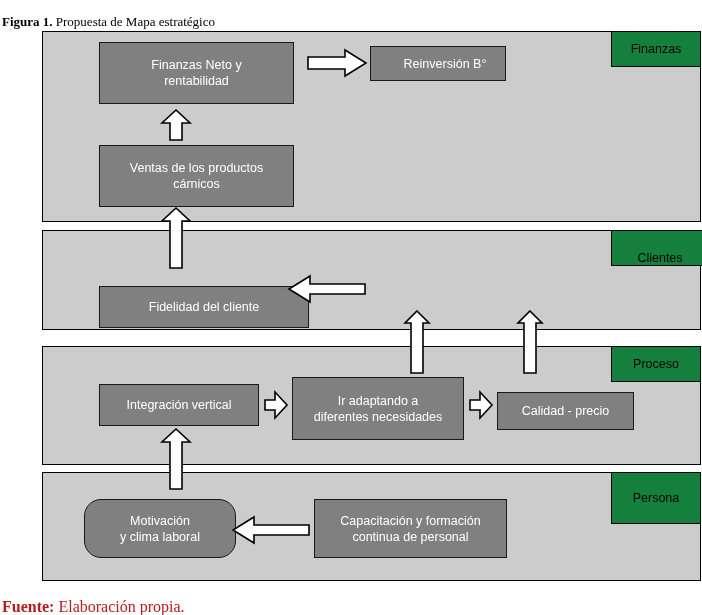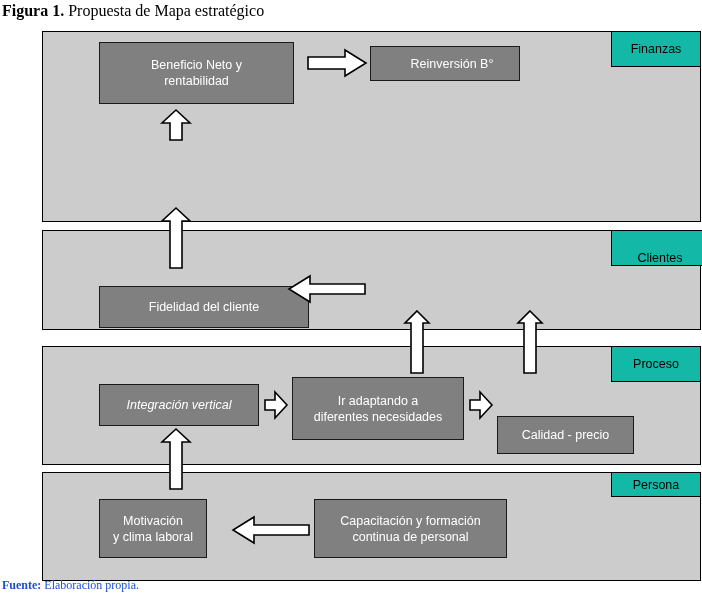--- a/index.html
+++ b/index.html
@@ -13,36 +13,36 @@
     height: 615px;
     position: relative;
     font-family: "Liberation Sans", sans-serif;
     -webkit-font-smoothing: antialiased;
   }
 
   
   #figure-caption {
     position: absolute;
     left: 2px;
-    top: 2px;
+    top: 14px;
+    font-family: "Liberation Serif", serif;
+    font-size: 13px;
+    color: #000;
+    white-space: nowrap;
+  }
+  #figure-caption .cap-bold {
+    font-weight: bold;
+  }
+  #figure-source {
+    position: absolute;
+    left: 2px;
+    top: 598px;
     font-family: "Liberation Serif", serif;
     font-size: 16px;
-    color: #000;
-    white-space: nowrap;
-  }
-  #figure-caption .cap-bold {
-    font-weight: bold;
-  }
-  #figure-source {
-    position: absolute;
-    left: 2px;
-    top: 578px;
-    font-family: "Liberation Serif", serif;
-    font-size: 12px;
-    color: #1d4ed8;
+    color: #b91c1c;
     white-space: nowrap;
   }
   #figure-source .src-bold { font-weight: bold; }
 
   
   #map-canvas {
     position: absolute;
     left: 0;
     top: 22px;
     width: 702px;
@@ -53,21 +53,21 @@
   .band {
     position: absolute;
     background: #cccccc;
     border: 1px solid #000000;
     box-sizing: border-box;
   }
 
   
   .band-chip {
     position: absolute;
-    background: #14b8a6;
+    background: #15803d;
     border: 1px solid #000000;
     box-sizing: border-box;
     display: flex;
     align-items: center;
     justify-content: center;
     font-size: 12.5px;
     color: #000000;
     z-index: 6;
   }
 
@@ -110,35 +110,41 @@
 
 <div id="map-canvas">
 
   <div class="band" style="left:42px; top:9px; width:659px; height:191px;"></div>
   <div class="band-chip" style="left:611px; top:9px; width:90px; height:36px;">
     <span>Finanzas</span>
   </div>
 
   <div class="node" style="left:99px; top:20px; width:195px; height:62px;">
     <div>
-      <span>Beneficio Neto y</span><br>
+      <span>Finanzas Neto y</span><br>
       <span>rentabilidad</span>
     </div>
   </div>
 
-  <div class="node" style="left:370px; top:24px; width:150px; height:35px;padding-left:19px;">
+  <div class="node" style="left:370px; top:24px; width:136px; height:35px;padding-left:19px;">
     <span>Reinversión B°</span>
   </div>
 
   <div class="arrow" style="left:307px; top:27px; width:60px; height:28px;">
     <svg width="60" height="28" viewBox="0 0 60 28">
       <polygon points="1,8 38,8 38,1 59,14 38,27 38,20 1,20"></polygon>
     </svg>
   </div>
 
+  <div class="node" style="left:99px; top:123px; width:195px; height:62px;">
+    <div>
+      <span>Ventas de los productos</span><br>
+      <span>cárnicos</span>
+    </div>
+  </div>
 
   <div class="arrow" style="left:161px; top:87px; width:30px; height:32px;">
     <svg width="30" height="32" viewBox="0 0 30 32">
       <polygon points="15,1 29,14 21,14 21,31 9,31 9,14 1,14"></polygon>
     </svg>
   </div>
 
   <div class="band" style="left:42px; top:208px; width:659px; height:100px;"></div>
   <div class="band-chip" style="left:611px; top:208px; width:98px; height:36px;align-items:flex-end;">
     <span>Clientes</span>
@@ -159,32 +165,32 @@
     <svg width="30" height="62" viewBox="0 0 30 62">
       <polygon points="15,1 29,14 21,14 21,61 9,61 9,14 1,14"></polygon>
     </svg>
   </div>
 
   <div class="band" style="left:42px; top:324px; width:659px; height:119px;"></div>
   <div class="band-chip" style="left:611px; top:324px; width:90px; height:36px;">
     <span>Proceso</span>
   </div>
 
-  <div class="node" style="left:99px; top:362px; width:160px; height:42px;font-style:italic;">
+  <div class="node" style="left:99px; top:362px; width:160px; height:42px;">
     <span>Integración vertical</span>
   </div>
 
   <div class="node" style="left:292px; top:355px; width:172px; height:63px;">
     <div>
       <span>Ir adaptando a</span><br>
       <span>diferentes necesidades</span>
     </div>
   </div>
 
-  <div class="node" style="left:497px; top:370px; width:137px; height:38px;margin-top:24px;">
+  <div class="node" style="left:497px; top:370px; width:137px; height:38px;">
     <span>Calidad - precio</span>
   </div>
 
   <div class="arrow" style="left:264px; top:369px; width:24px; height:28px;">
     <svg width="24" height="28" viewBox="0 0 24 28">
       <polygon points="1,9 11,9 11,1 23,14 11,27 11,19 1,19"></polygon>
     </svg>
   </div>
 
   <div class="arrow" style="left:469px; top:369px; width:24px; height:28px;">
@@ -199,25 +205,25 @@
     </svg>
   </div>
 
   <div class="arrow" style="left:517px; top:288px; width:26px; height:64px;">
     <svg width="26" height="64" viewBox="0 0 26 64">
       <polygon points="13,1 25,13 19,13 19,63 7,63 7,13 1,13"></polygon>
     </svg>
   </div>
 
   <div class="band" style="left:42px; top:450px; width:659px; height:109px;"></div>
-  <div class="band-chip" style="left:611px; top:450px; width:90px; height:25px;">
+  <div class="band-chip" style="left:611px; top:450px; width:90px; height:52px;">
     <span>Persona</span>
   </div>
 
-  <div class="node" style="left:99px; top:477px; width:108px; height:59px;">
+  <div class="node" style="left:84px; top:477px; width:152px; height:59px;border-radius:17px;">
     <div>
       <span>Motivación</span><br>
       <span>y clima laboral</span>
     </div>
   </div>
 
   <div class="node" style="left:314px; top:477px; width:193px; height:59px;">
     <div>
       <span>Capacitación y formación</span><br>
       <span>continua de personal</span>

